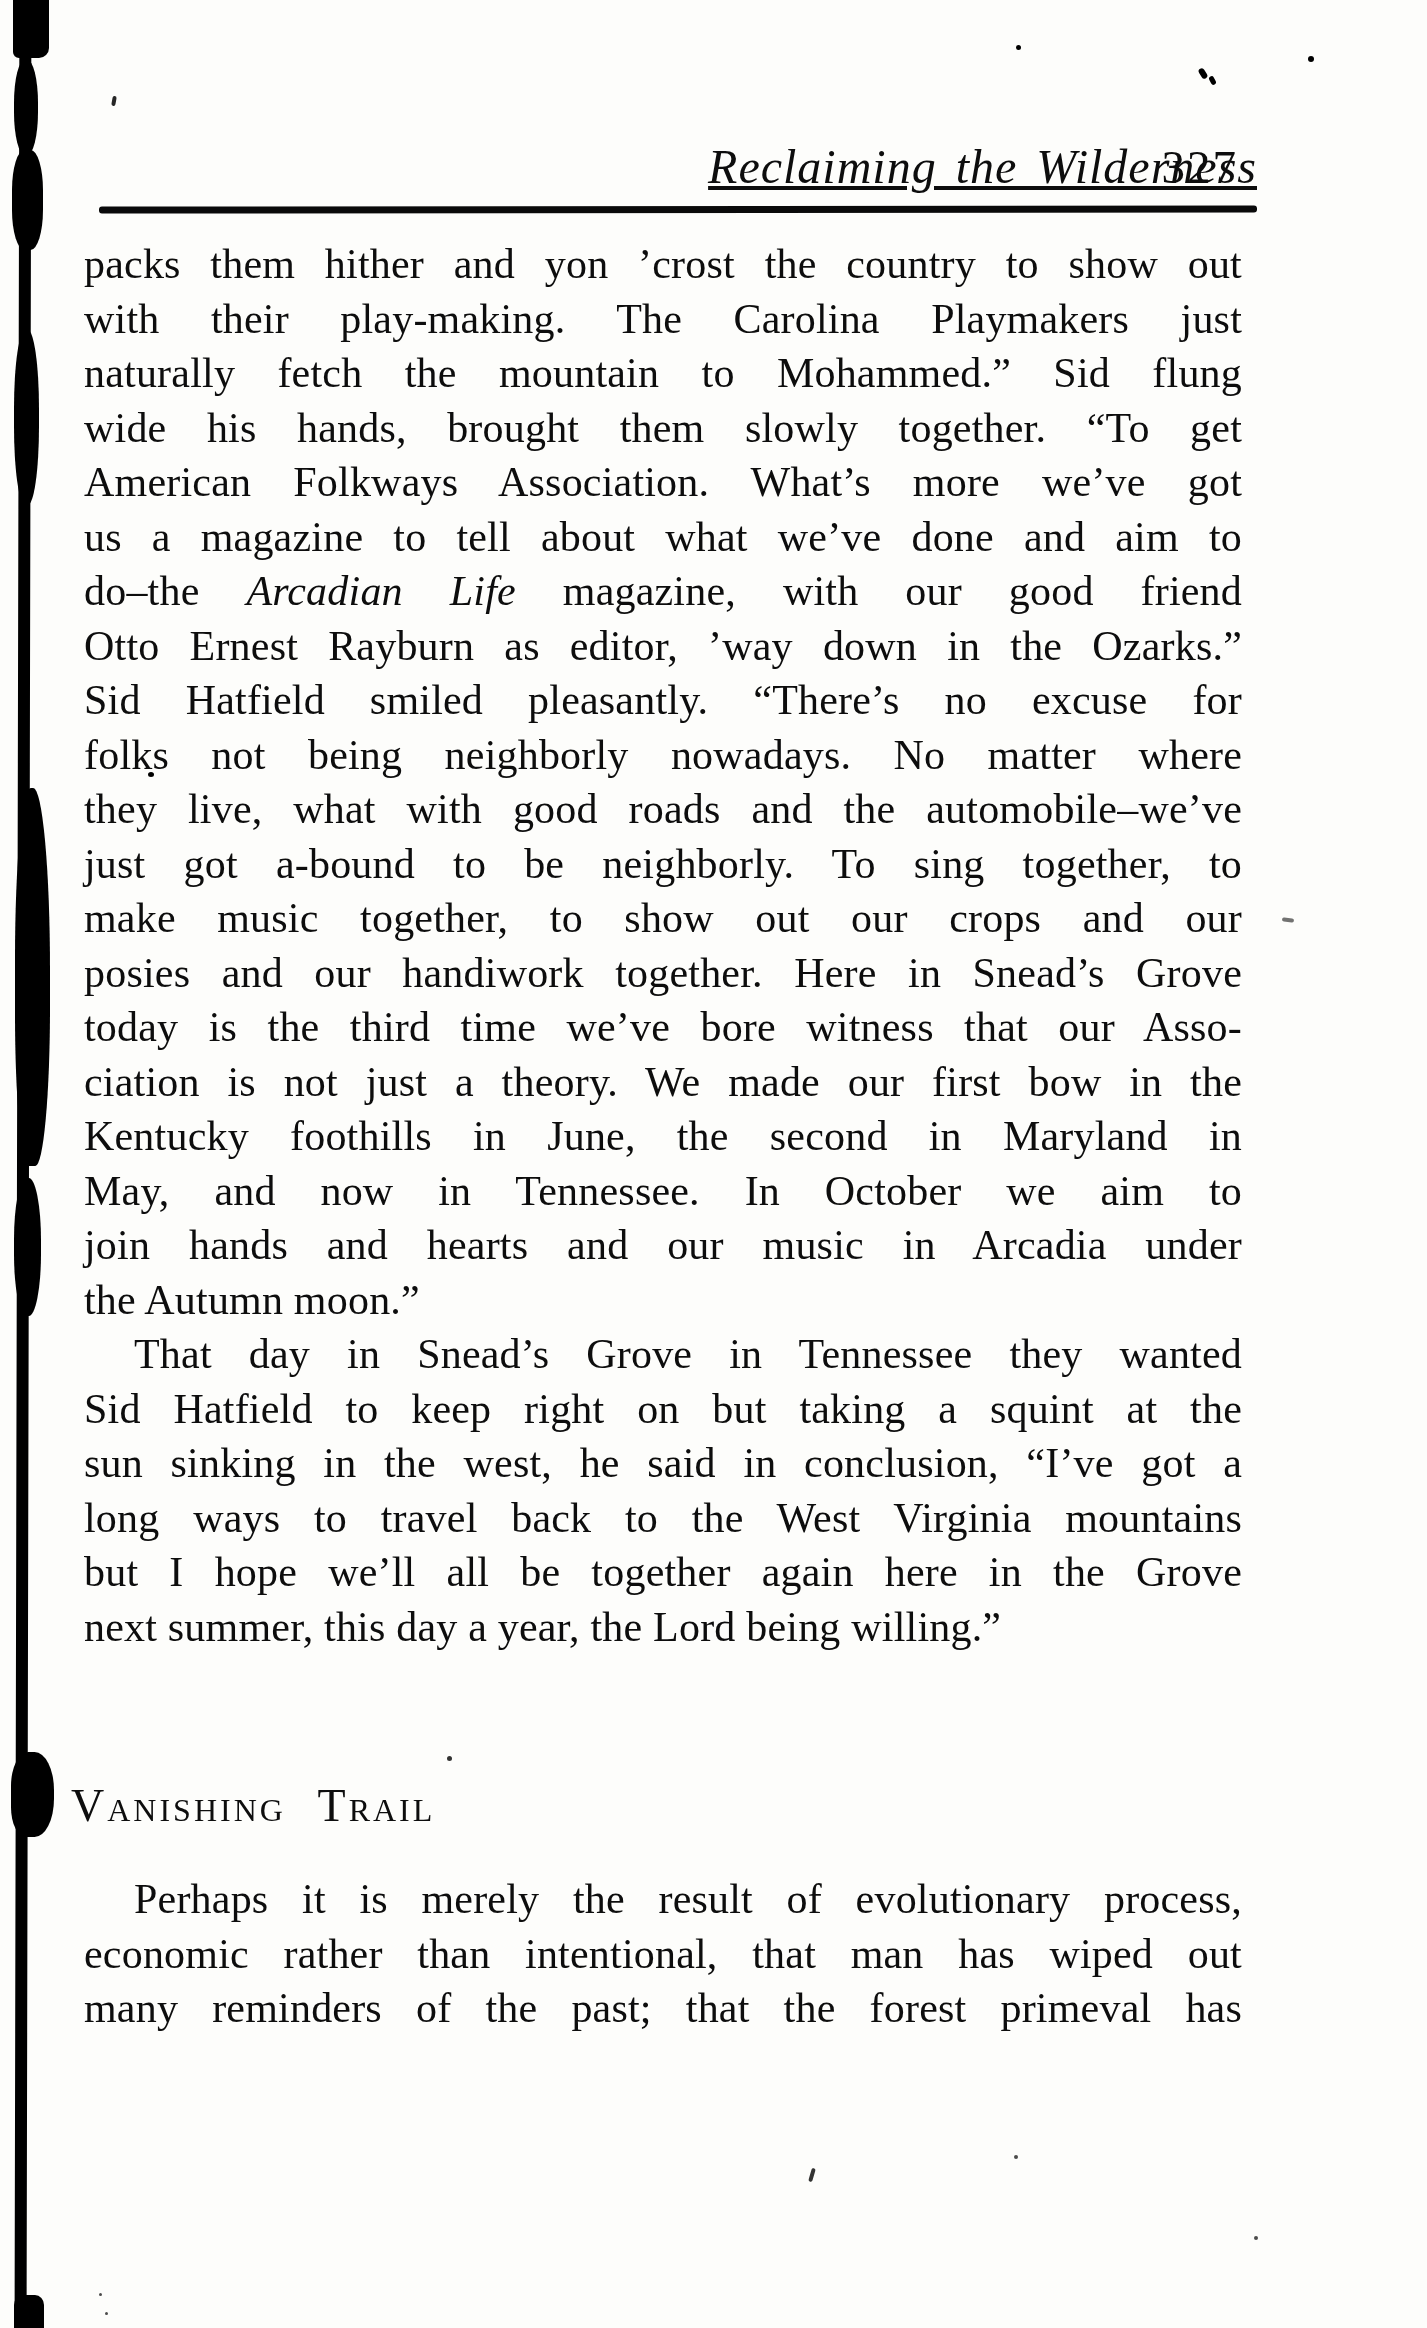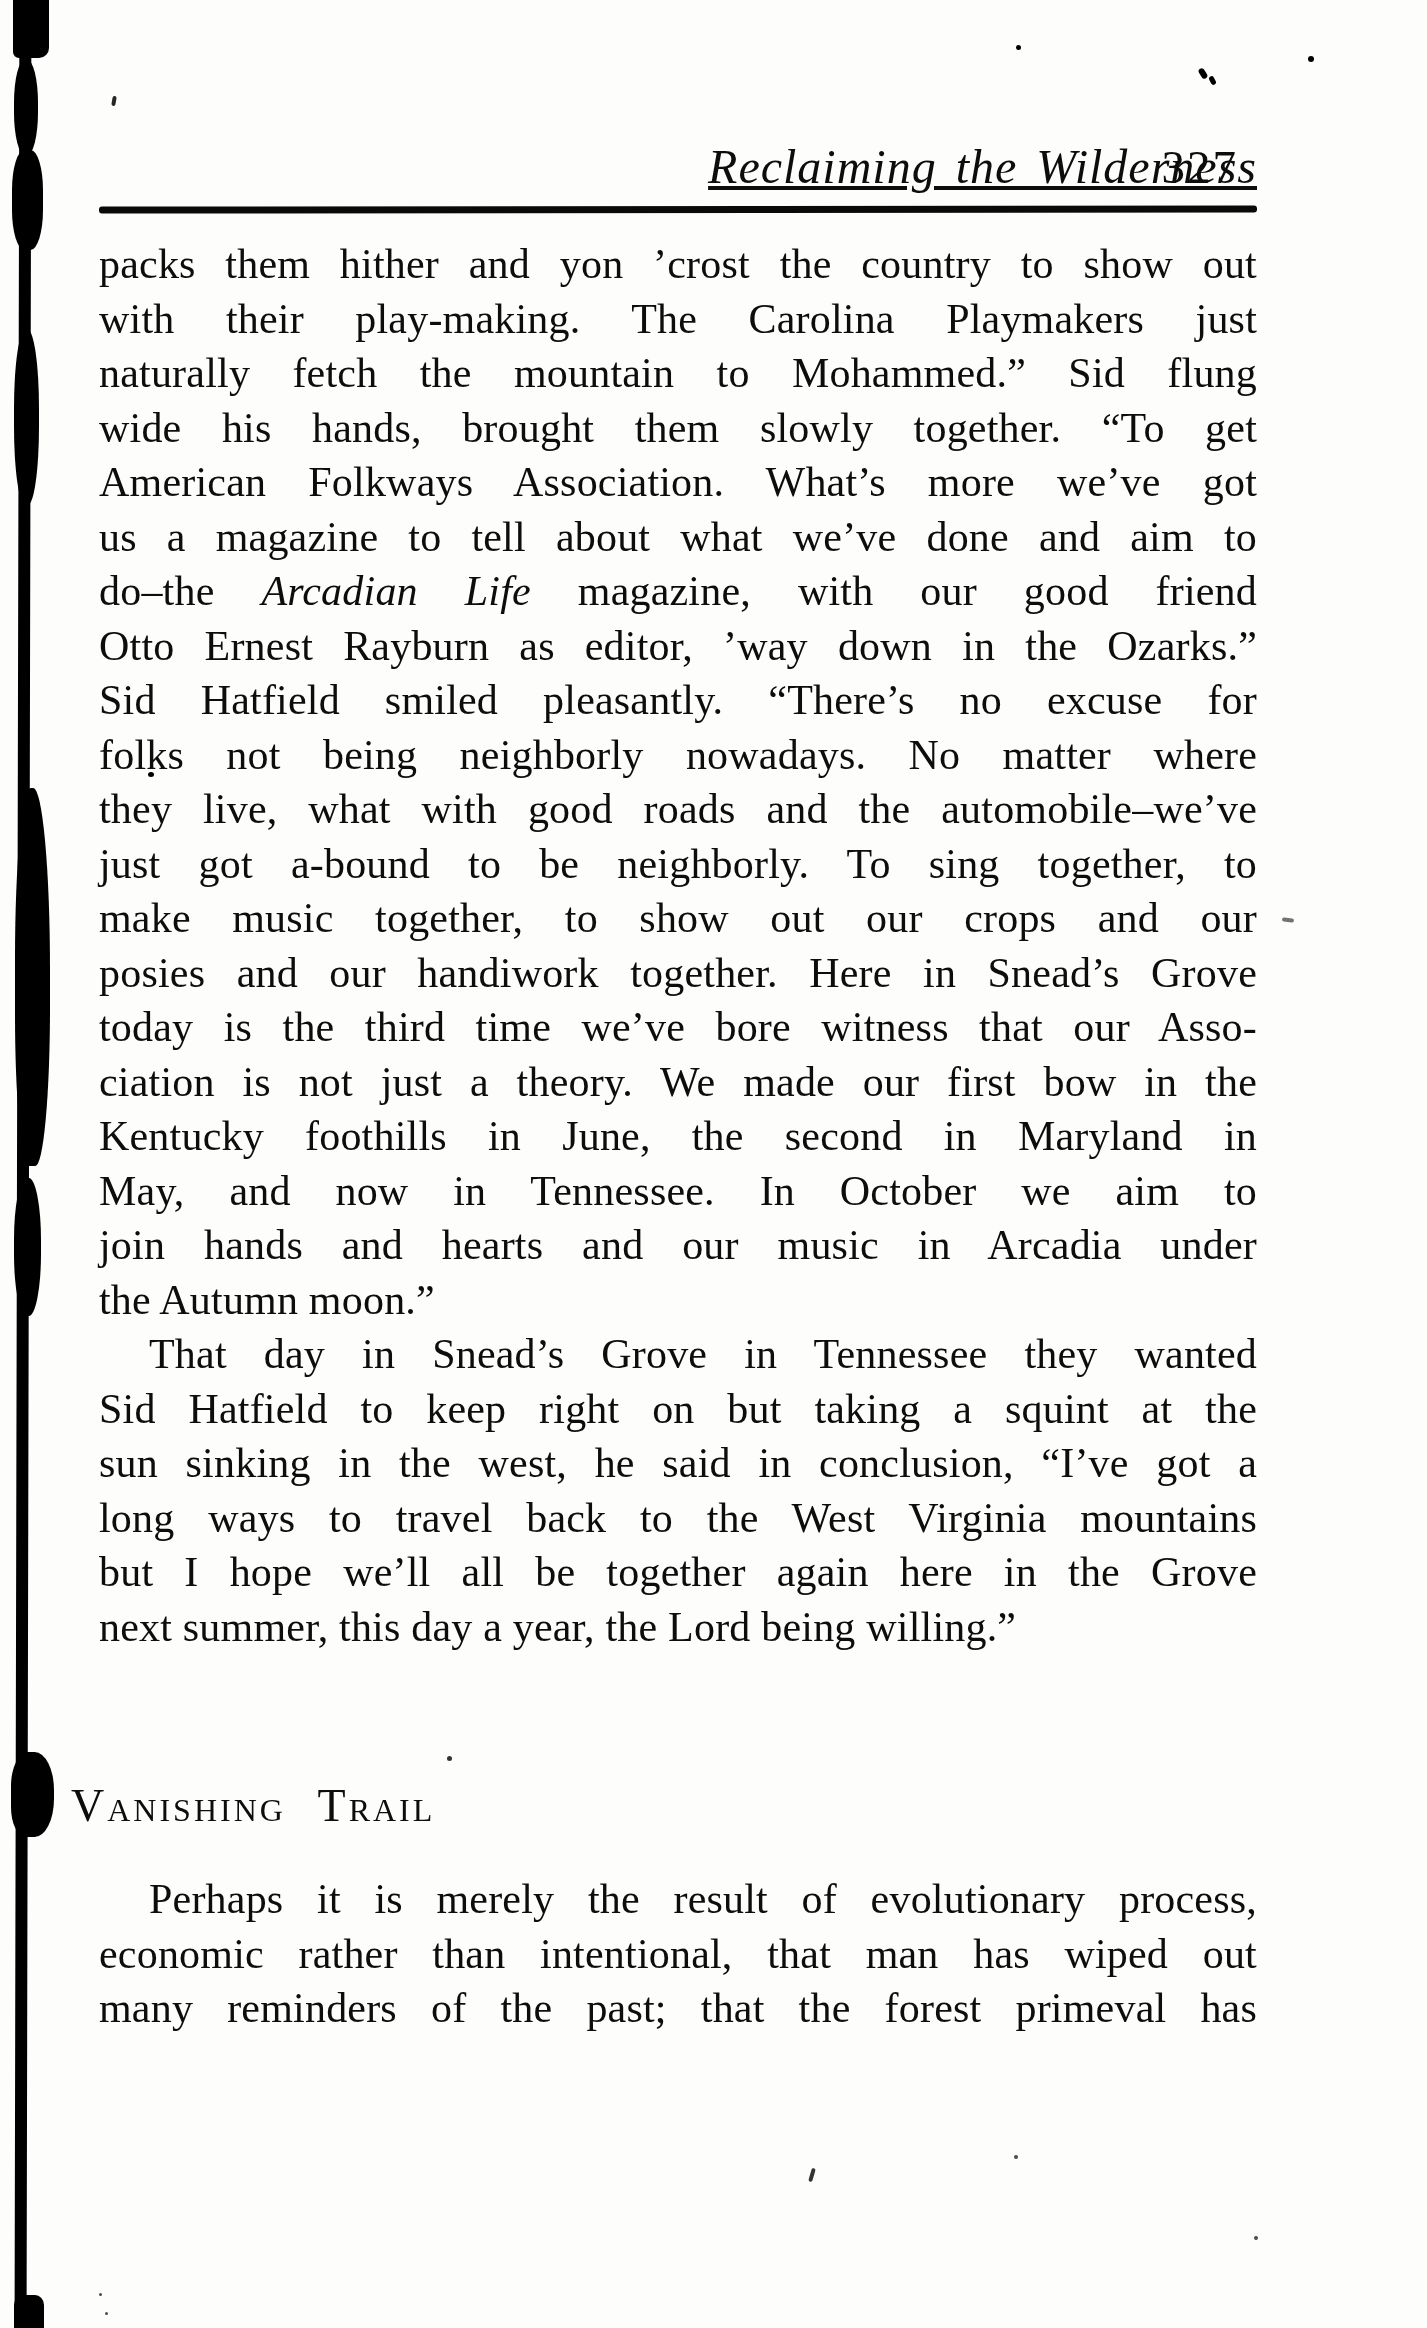--- a/index.html
+++ b/index.html
@@ -47,21 +47,21 @@
     width: 1158px;
     height: 7px;
     background: #0a0a0a;
     border-radius: 3px;
     transform: rotate(-0.06deg);
   }
 
   
   .text-block {
     position: absolute;
-    left: 99px;
+    left: 84px;
     width: 1158px;
     font-size: 42px;
   }
   #text-block-main { top: 237px; }
   #text-block-tail { top: 1872px; }
   .line {
     line-height: 54.5px;
     text-align: justify;
     text-align-last: justify;
     white-space: normal;

